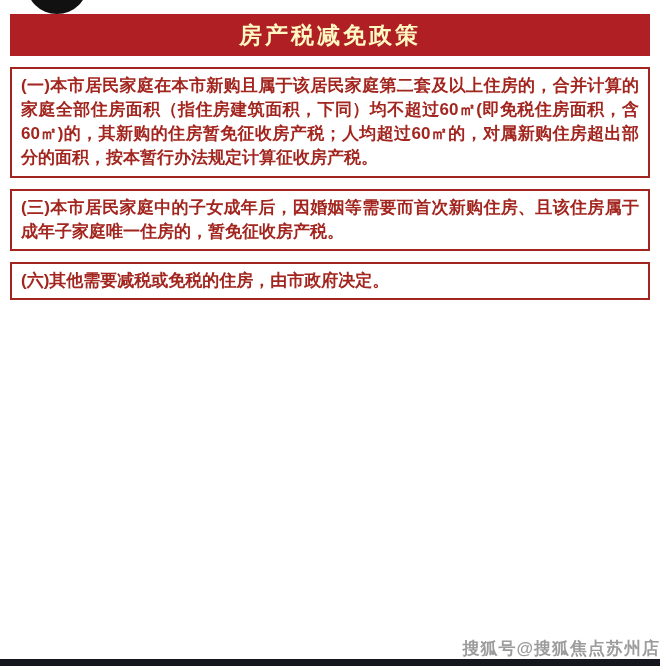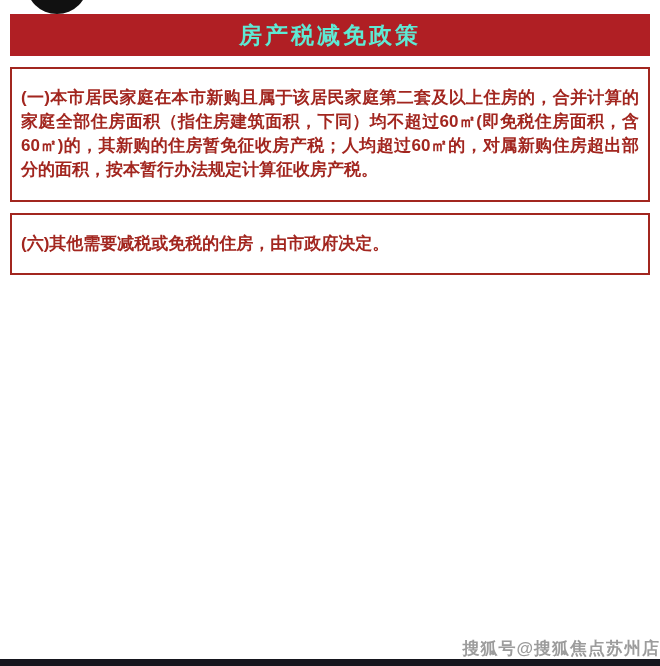--- a/index.html
+++ b/index.html
@@ -27,29 +27,29 @@
   .banner {
     margin: 14px 10px 11px 10px;
     height: 42px;
     background: var(--banner_bg, #b01f24);
     display: flex;
     align-items: center;
     justify-content: center;
   }
   .banner h1 {
     margin: 16px;
-    color: #5eead4;
+    color: #fef9c3;
     font-size: 23px;
     font-weight: bold;
     letter-spacing: 3px;
   }
   .box {
     margin: 0 10px 11px 10px;
     border: 2px solid var(--border_red, #a2261f);
-    padding: 17px 9px;
+    padding: 5px 9px;
     color: var(--text_red, #a2261f);
     font-weight: bold;
     font-size: 17px;
     line-height: 1.42;
     background: #ffffff;
   }
   .box p {
     margin: 0;
     text-align: justify;
   }
@@ -87,20 +87,23 @@
     <h1>房产税减免政策</h1>
   </div>
 
   <div>
 
     <section class="box">
       <p>(一)本市居民家庭在本市新购且属于该居民家庭第二套及以上住房的，合并计算的家庭全部住房面积（指住房建筑面积，下同）均不超过60㎡(即免税住房面积，含60㎡)的，其新购的住房暂免征收房产税；人均超过60㎡的，对属新购住房超出部分的面积，按本暂行办法规定计算征收房产税。</p>
     </section>
 
 
+    <section class="box">
+      <p>(三)本市居民家庭中的子女成年后，因婚姻等需要而首次新购住房、且该住房属于成年子家庭唯一住房的，暂免征收房产税。</p>
+    </section>
 
 
 
     <section class="box">
       <p>(六)其他需要减税或免税的住房，由市政府决定。</p>
     </section>
 
   </div>
 
   <div class="watermark">搜狐号@搜狐焦点苏州店</div>

